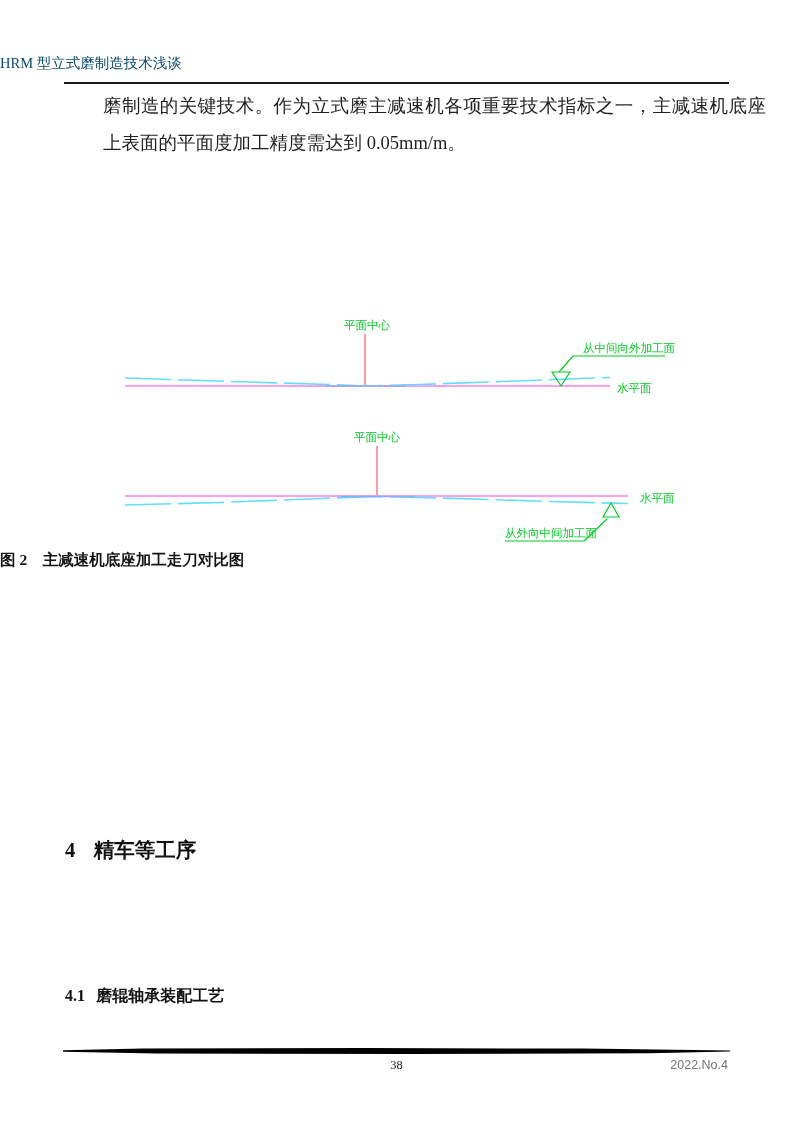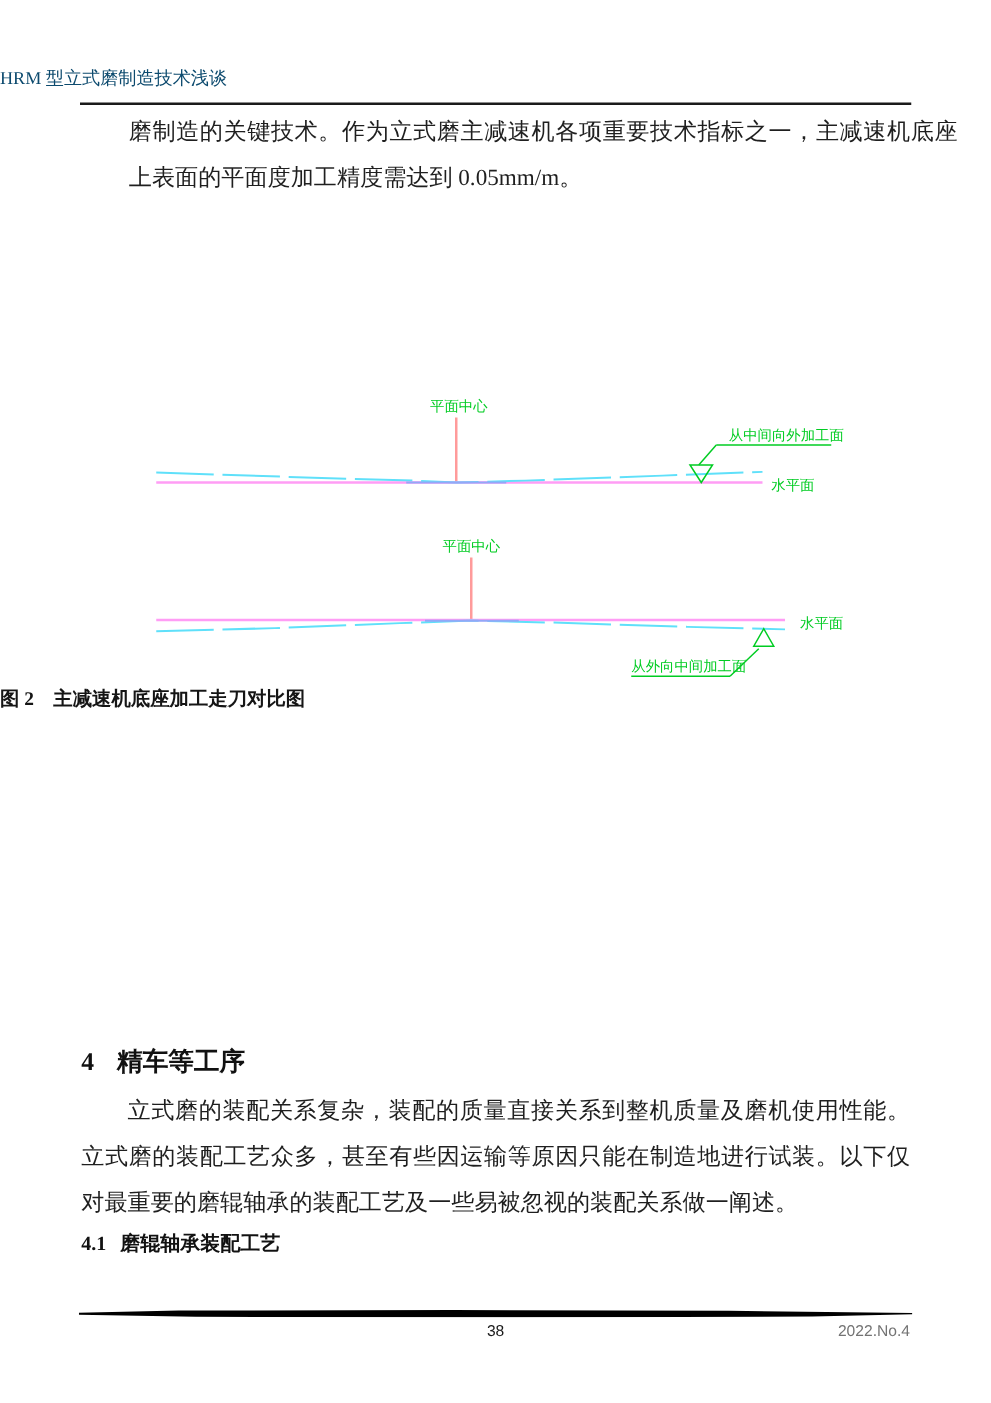--- a/index.html
+++ b/index.html
@@ -65,21 +65,21 @@
   #sec41 .sec-num { margin-right: 0.7em; }
 
   .footer-rule {
     position: absolute; top: 1048px; left: 63px; width: 667px; height: 6px;
     background: #000;
     clip-path: polygon(0% 38%, 12% 8%, 45% 0%, 78% 10%, 100% 40%, 100% 58%, 88% 88%, 52% 100%, 14% 90%, 0% 62%);
   }
   .footer-pageno {
     position: absolute; top: 1056px; left: 0; right: 0;
     text-align: center;
-    font-family: Liberation Sans, sans-serif;
+    font-family: Liberation Serif, serif;
     font-size: 12.5px; line-height: 18px; color: #1a1a1a;
   }
   .footer-issue {
     position: absolute; top: 1056px; right: 65px;
     font-family: "Liberation Sans", sans-serif;
     font-size: 12.5px; line-height: 18px; color: #737373;
   }
 </style>
 </head>
 <body>
@@ -122,21 +122,20 @@
     </svg>
   </div>
 
   <div class="fig-caption">图 2　主减速机底座加工走刀对比图</div>
 
 
   <h2 id="sec4" class="sec-heading">
     <span class="sec-num">4</span><span>精车等工序</span>
   </h2>
 
-  <p id="para4" class="body-para indent">立式磨的装配关系复杂，装配的质量直接关系到整机质量及磨机使用性能。立式磨的装配工艺众多，甚至有些因运输等原因只能在制造地进行试装。以下仅对最重要的磨辊轴承的装配工艺及一些易被忽视的装配关系做一阐述。</p>
 
   <h3 id="sec41" class="sec-heading">
     <span class="sec-num">4.1</span><span>磨辊轴承装配工艺</span>
   </h3>
 
   <div class="footer-rule"></div>
   <div class="footer-pageno">38</div>
   <div class="footer-issue">2022.No.4</div>
 
 </div>

